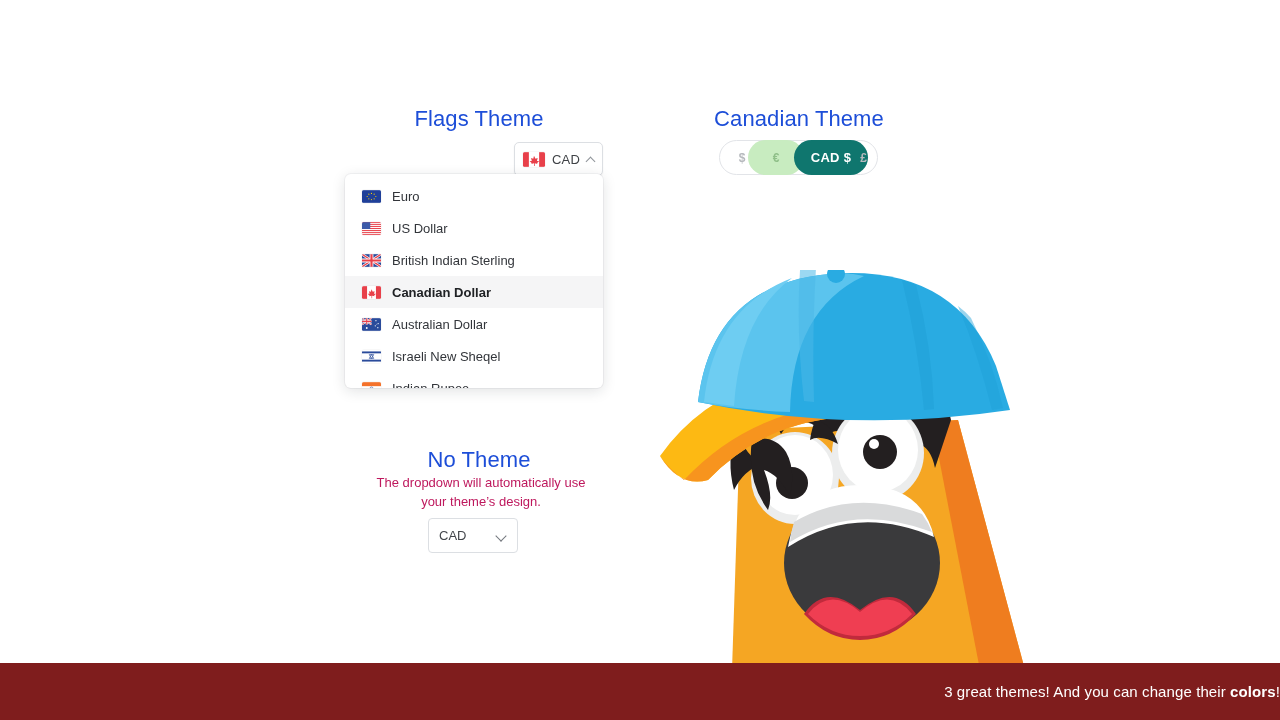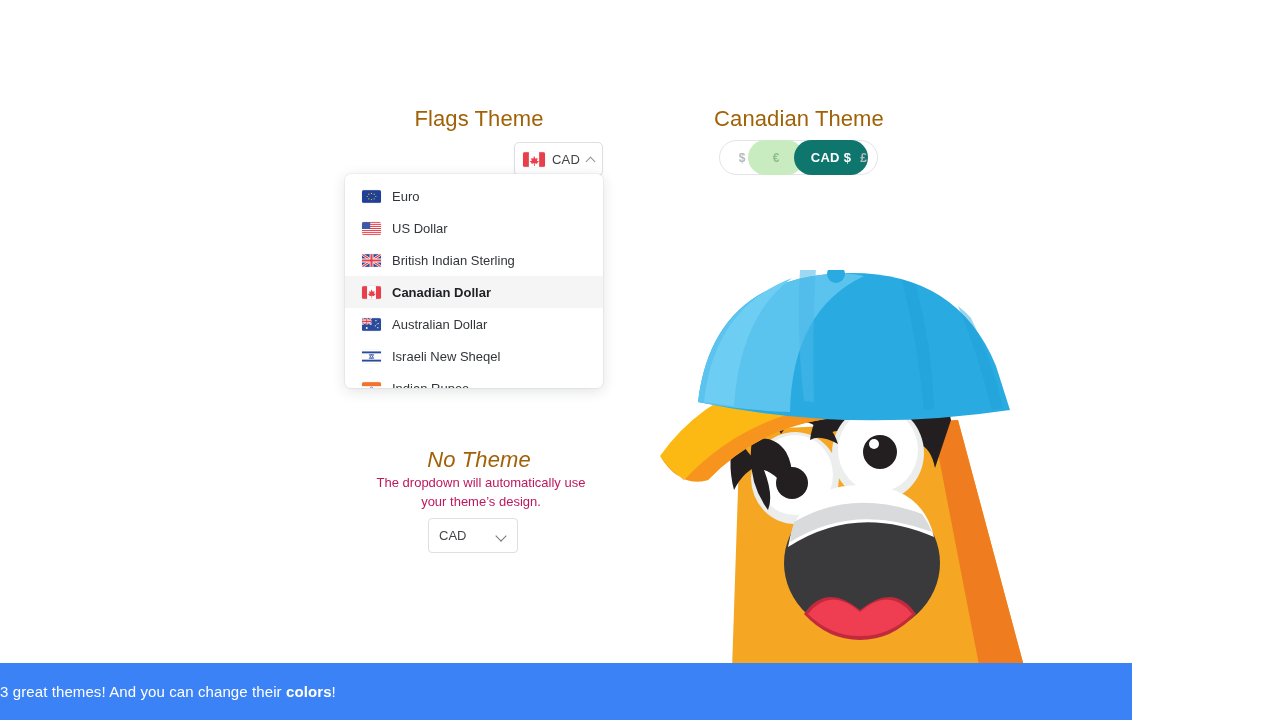--- a/index.html
+++ b/index.html
@@ -13,21 +13,21 @@
   #stage { position: relative; width: 1280px; height: 720px; background:#fff; }
 
   
   .mascot { position:absolute; left:640px; top:270px; width:420px; height:400px; pointer-events:none; }
 
   
   .sec-title {
     position:absolute;
     font-size:22px;
     font-weight:400;
-    color:#a16207;
+    color:#1d4ed8;
     letter-spacing:.1px;
     text-align:center;
     white-space:nowrap;
   }
   .sec-sub {
     position:absolute;
     font-size:13px;
     color:#be185d;
     text-align:center;
     line-height:1.45;
@@ -105,23 +105,23 @@
   }
   .chev-down { margin-left:auto; width:10px;height:10px; position:relative; }
   .chev-down:before{
     content:""; position:absolute; left:0; top:1px;
     width:7px;height:7px;border-right:1.3px solid #74787e;border-bottom:1.3px solid #74787e;
     transform:rotate(45deg);
   }
 
   
   .banner {
-    position:absolute; left:0; top:663px; width:1132px; height:57px;
-    background:#3b82f6;
-    display:flex; align-items:center; justify-content:flex-start;
+    position:absolute; left:0; top:663px; width:1280px; height:57px;
+    background:#7f1d1d;
+    display:flex; align-items:center; justify-content:flex-end;
   }
   .banner .txt { color:#fff; font-size:15px; letter-spacing:.1px; }
   .banner .txt b { font-weight:700; }
 
   
   .flag { width:19px; height:13px; border-radius:1.5px; flex:0 0 auto; display:block; box-shadow:0 0 0 .5px rgba(0,0,0,.06); }
   .flag-sm { width:22px; height:15px; }
 </style>
 </head>
 <body>
@@ -287,21 +287,21 @@
 
   <div class="sec-title" style="left:699px; top:106px; width:200px;">Canadian Theme</div>
 
   <div class="layer-wrap">
     <div class="pill p-usd">$</div>
     <div class="pill p-eur">€</div>
     <div class="pill p-cad">CAD $</div>
     <div class="pill p-gbp">£</div>
   </div>
 
-  <div class="sec-title" style="left:379px; top:447px; width:200px;font-style:italic;">No Theme</div>
+  <div class="sec-title" style="left:379px; top:447px; width:200px;">No Theme</div>
   <div class="sec-sub" style="left:366px; top:474px;">The dropdown will automatically use your theme’s design.</div>
 
   <div class="plain-select">
     <span>CAD</span>
     <span class="chev-down"></span>
   </div>
 
   <div class="banner">
     <div class="txt">
       <span>3 great themes! And you can change their </span><b>colors</b><span>!</span>

